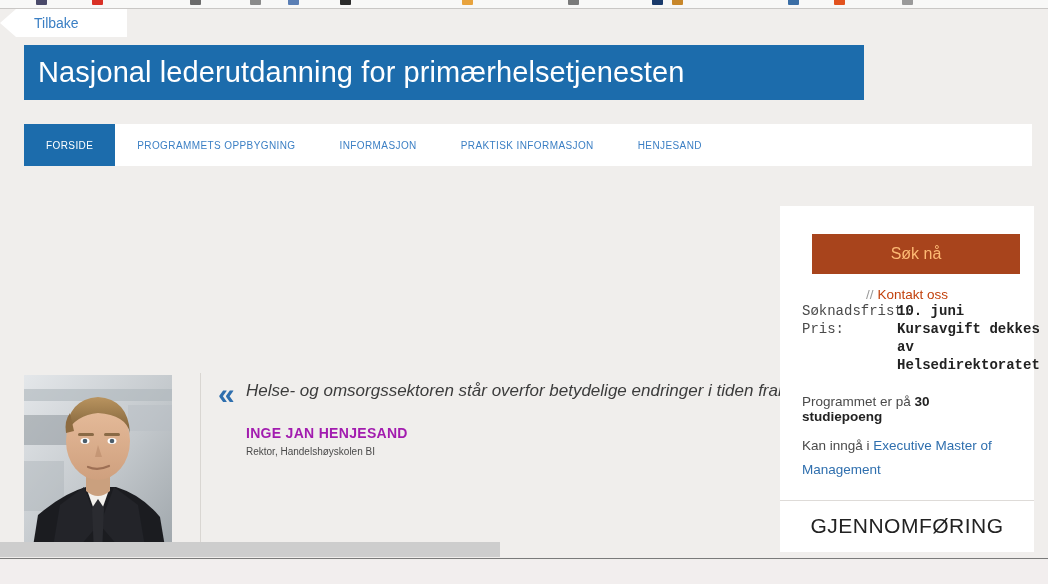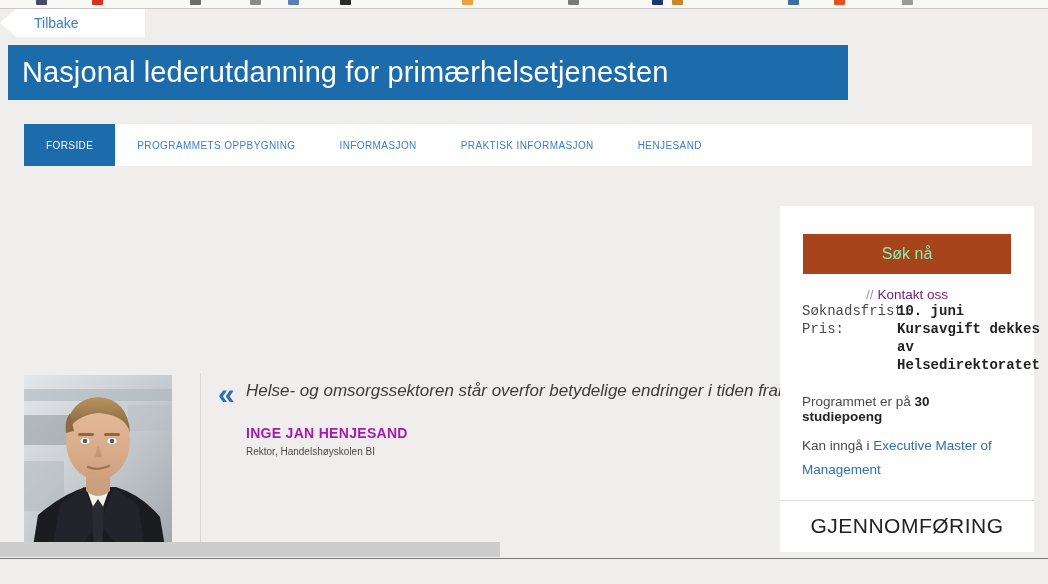--- a/index.html
+++ b/index.html
@@ -21,37 +21,37 @@
   }
   #browser-chrome .bm {
     position: absolute; bottom: 3px;
     width: 11px; height: 9px;
     border-radius: 1px;
   }
 
   
   #back-tab {
     position: absolute; left: 0; top: 9px;
-    width: 145px; height: 28px;
+    width: 127px; height: 28px;
     background: #ffffff;
     clip-path: polygon(16px 0, 145px 0, 145px 28px, 16px 28px, 0 14px);
     display: flex; align-items: center;
     padding-left: 34px;
   }
   #back-tab span {
     color: #3b7fc4; font-size: 14px;
     font-family: "Liberation Sans", sans-serif;
   }
 
   
   #page { position: absolute; left: 0; top: 37px; width: 1048px; height: 505px; }
 
   
   #hero-banner {
-    position: absolute; left: 8px; top: 8px;
+    position: absolute; left: 24px; top: 8px;
     width: 840px; height: 55px;
     background: #1c6cac;
     display: flex; align-items: center;
     padding-left: 14px;
   }
   #hero-banner h1 {
     color: #ffffff;
     font-size: 29px;
     font-weight: 400;
     letter-spacing: 0.1px;
@@ -138,34 +138,34 @@
   #sidebar {
     position: absolute; left: 780px; top: 169px;
     width: 254px;
     background: #ffffff;
     padding: 14px 22px 0 22px;
     z-index: 5;
   }
   #apply-button {
     width: 208px; height: 40px;
     background: #a8441c;
-    color: #86efac;
+    color: #fdba74;
     display: flex; align-items: center; justify-content: center;
     font-size: 16px;
-    margin: 14px 0 0 1px;
+    margin: 14px 0 0 10px;
     border: none; cursor: pointer;
     font-family: "Liberation Sans", sans-serif;
   }
   #contact-row {
     text-align: center;
     margin-top: 13px;
     font-size: 13.5px;
   }
   #contact-row .slashes { color: #9a9a9a; margin-right: 4px; }
-  #contact-row a { color: #701a75; text-decoration: none; cursor: pointer; }
+  #contact-row a { color: #c2410c; text-decoration: none; cursor: pointer; }
 
   .fact-row {
     display: flex;
     font-size: 14px;
     line-height: 18px;
     font-family: Liberation Mono, monospace;
   }
   .fact-label { color: #4a4a4a; width: 95px; flex: none; }
   .fact-value { color: #222222; font-weight: bold; }
 

